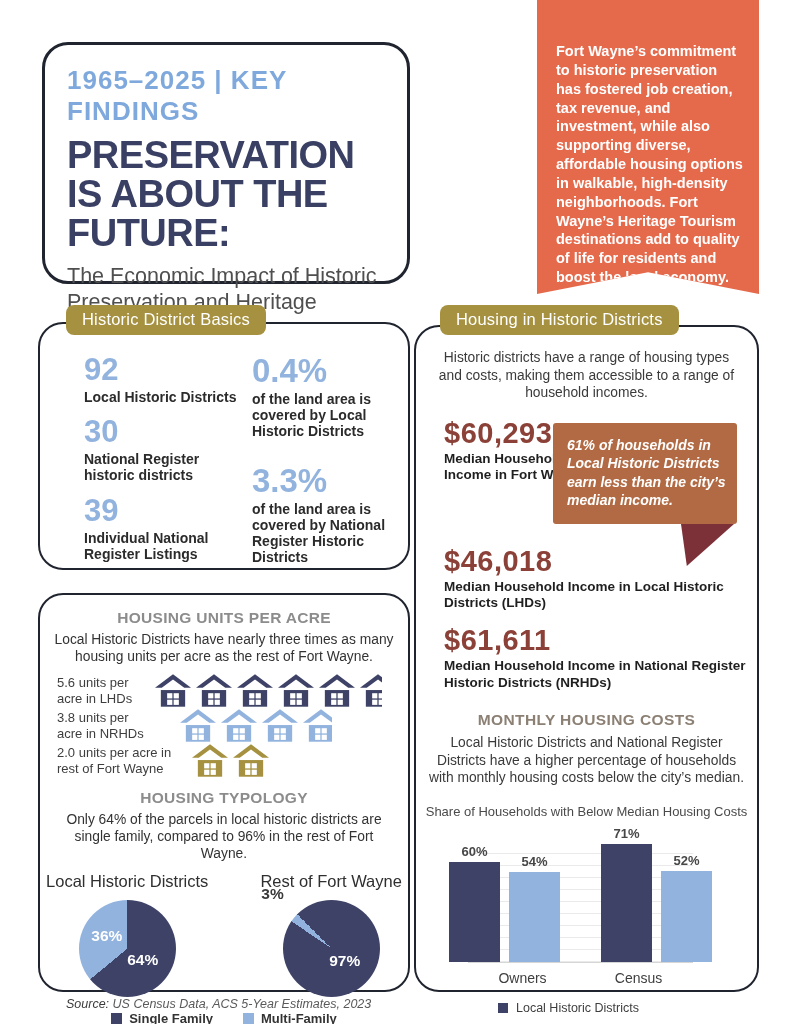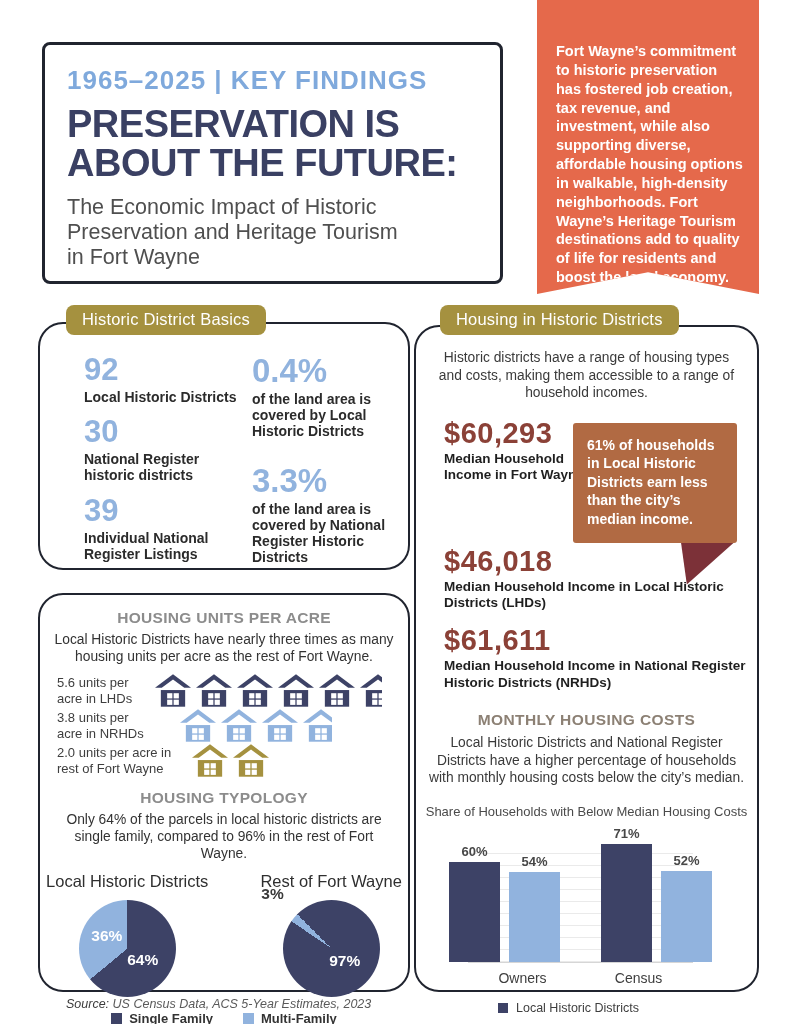--- a/index.html
+++ b/index.html
@@ -5,22 +5,22 @@
   :root{
     --navy:#3D4266; --blue:#91B3DE; --gold:#A5913F; --orange:#E5694B;
     --maroon:#8B4137; --callout:#B16A43; --tail:#7C3138;
     --ink:#262626; --border:#20242F;
   }
   *{ margin:0; padding:0; box-sizing:border-box; }
   body{ background:#ffffff; font-family:"Liberation Sans", sans-serif; }
   .page{ position:relative; width:791px; height:1024px; background:#fff; overflow:hidden; }
 
   
-  .title-card{ position:absolute; left:42px; top:42px; width:461px; height:242px;
-    border:3px solid var(--border); border-radius:8px; padding:20px 18px 0 22px; background:#fff; }
+  .title-card{ position:absolute; left:42px; top:42px; width:368px; height:242px;
+    border:3px solid var(--border); border-radius:26px; padding:20px 18px 0 22px; background:#fff; }
   .kicker{ font-size:26px; font-weight:700; color:#7FA9DC; letter-spacing:1px; }
   .headline{ font-size:38px; font-weight:800; color:#3A4063; line-height:1.02; letter-spacing:-0.5px; margin-top:9px; }
   .subtitle{ font-size:21.5px; color:#4F4F4F; line-height:1.18; margin-top:12px; max-width:345px; }
 
   
   .ribbon{ position:absolute; left:537px; top:0; width:222px; height:294px; background:var(--orange);
     clip-path:polygon(0 0,100% 0,100% 100%,50% 92.6%,0 100%); padding:42px 16px 0 19px; }
   .ribbon p{ color:#fff; font-size:14.5px; font-weight:700; line-height:1.3; }
 
   
@@ -43,22 +43,22 @@
   .col-right .stat{ margin-bottom:24px; }
 
   
   .intro{ text-align:center; font-size:13.8px; color:#3A3A3A; line-height:1.27; margin:22px 18px 0; }
   .incomes{ position:relative; padding-left:28px; margin-top:16px; }
   .income{ margin-bottom:13px; }
   .income-value{ font-size:29px; font-weight:800; color:var(--maroon); line-height:1.05; letter-spacing:0.5px; }
   .income-label{ font-size:13.5px; font-weight:700; color:#1F1F1F; line-height:1.22; margin-top:3px; }
   .income:nth-child(2) .income-label{ width:150px; }
   .income:nth-child(2){ margin-bottom:26px; min-height:102px; }
-  .callout{ position:absolute; right:20px; top:5px; width:164px; background:var(--callout);
-    border-radius:3px; padding:13px 10px 14px 14px; }
+  .callout{ position:absolute; right:20px; top:5px; width:184px; background:var(--callout);
+    border-radius:3px; padding:13px 10px 14px 14px;font-style:italic; }
   .callout p{ color:#fff; font-size:14px; font-weight:700; line-height:1.33; }
   .callout::after{ content:""; position:absolute; top:100%; right:3px; width:53px; height:42px;
     background:var(--tail); clip-path:polygon(0 0,100% 0,11% 100%); }
   .monthly-title{ text-align:center; font-size:15.5px; font-weight:700; color:#8C8074; letter-spacing:0.4px; margin-top:20px; }
   .monthly-text{ text-align:center; font-size:13.8px; color:#3A3A3A; line-height:1.27; margin:5px 12px 0; }
   .chart-title{ text-align:center; font-size:13px; color:#4A4A4A; margin-top:17px; }
 
   
   #bar-plot{ position:relative; margin:24px 0 0 52px; width:225px; height:120px;
     background-image:repeating-linear-gradient(to top,#EAEAEA 0,#EAEAEA 1px,transparent 1px,transparent 12px);

